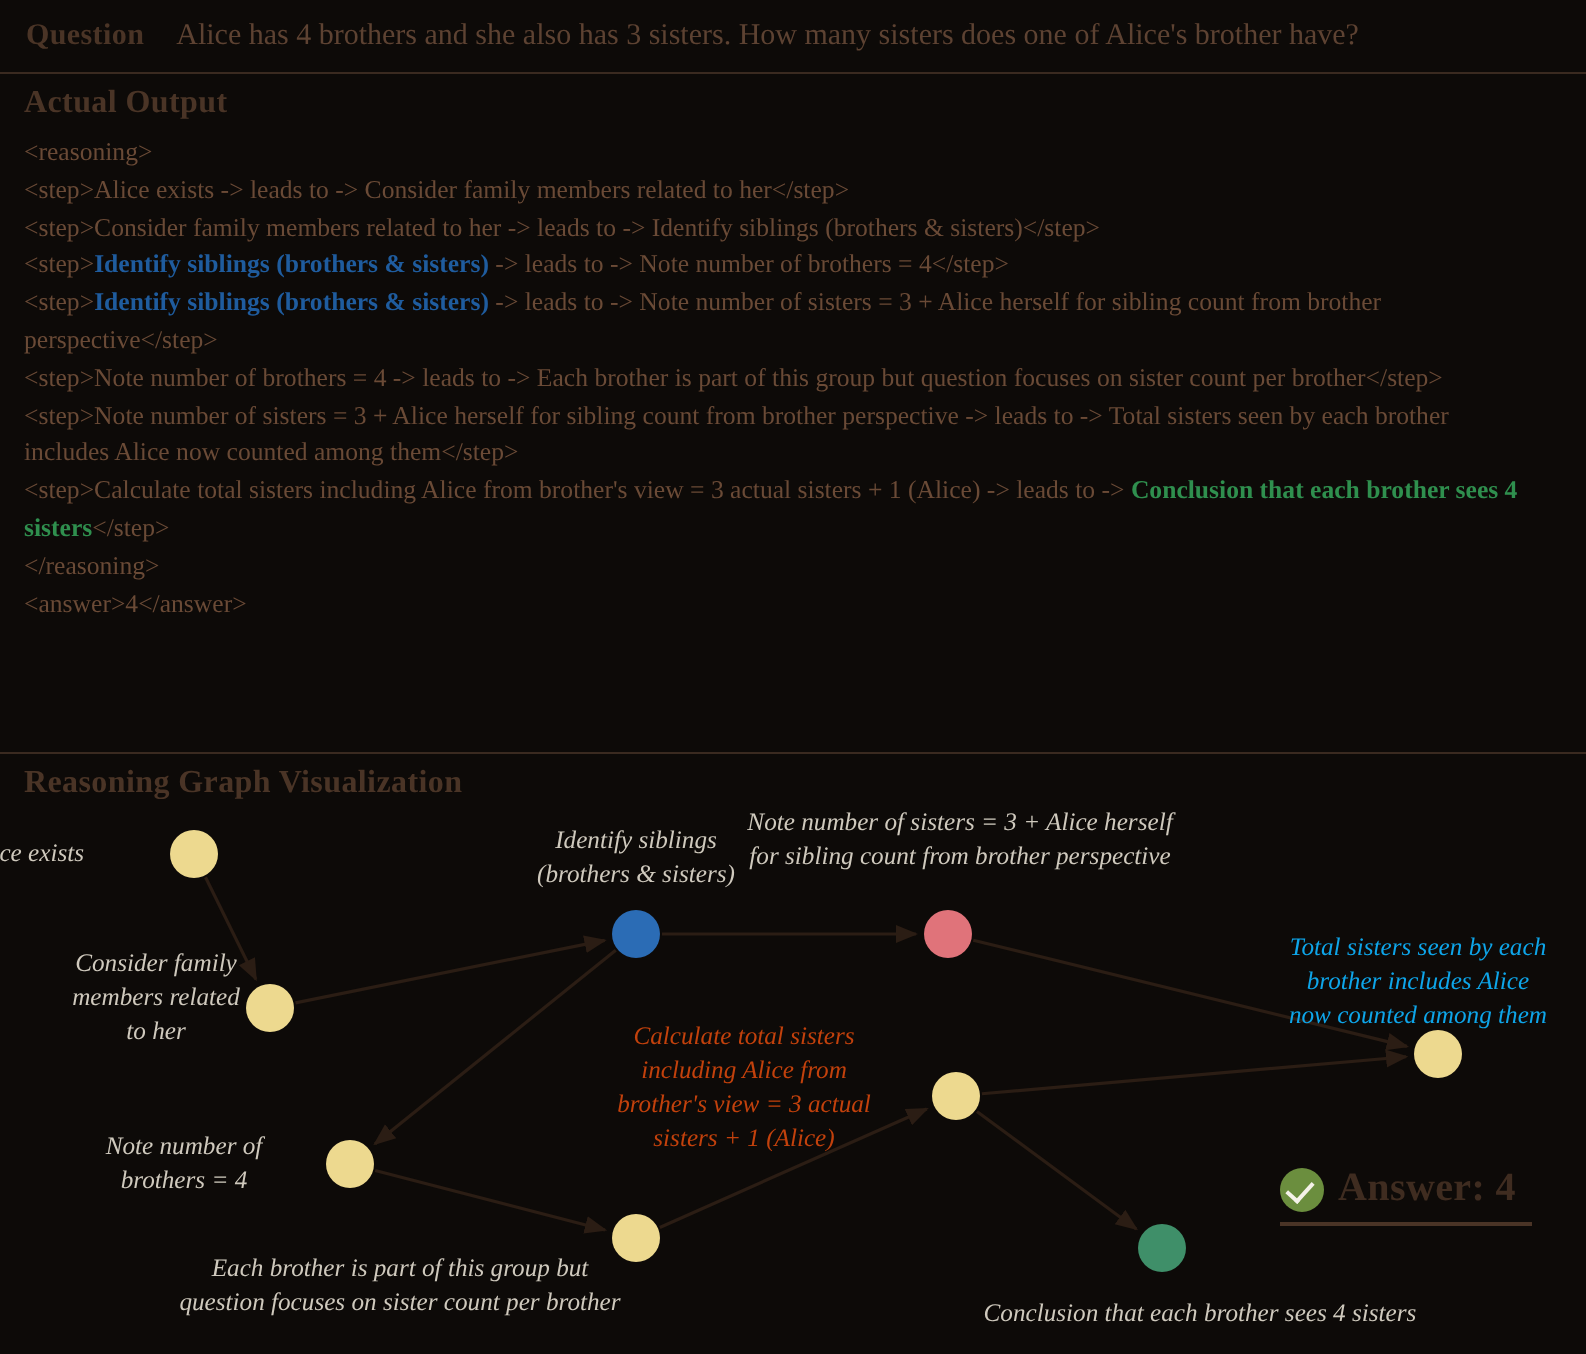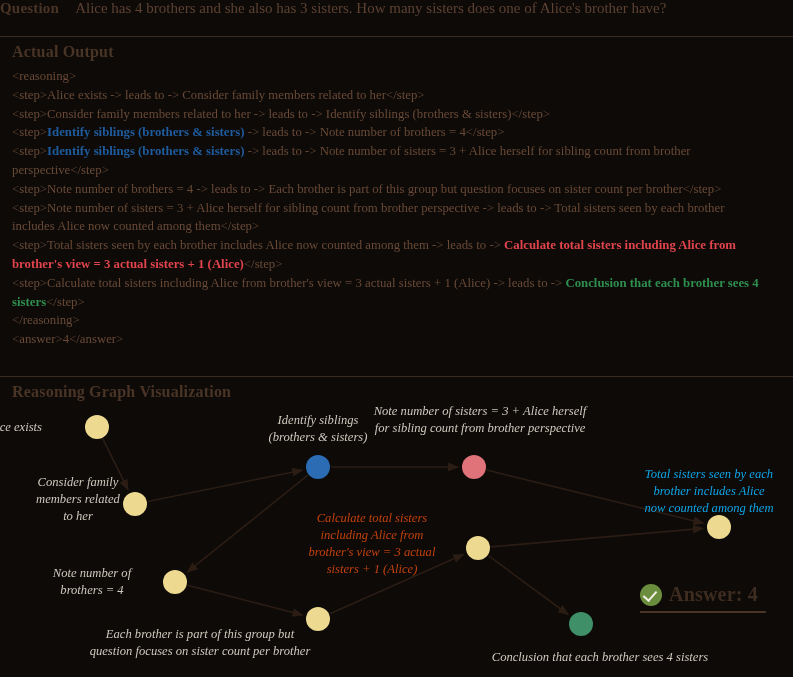--- a/index.html
+++ b/index.html
@@ -22,20 +22,22 @@
     background: #0d0a08;
   }
 
   
   .question-band {
     position: absolute;
     left: 0; top: 0;
     width: 793px; height: 37px;
     box-sizing: border-box;
     display: flex;
+    align-items: center;
+    padding-left: 13px;
     border-bottom: 1.5px solid #3a2a20;
   }
   .q-label {
     font-weight: bold;
     font-size: 15px;
     color: #4a3426;
     letter-spacing: .2px;
     margin-right: 16px;
     white-space: nowrap;
   }
@@ -160,21 +162,20 @@
   <div class="output-section">
     <div class="section-title">Actual Output</div>
     <div class="output-body" id="output-body">
         <p><span class="tag">&lt;reasoning&gt;</span></p>
         <p><span class="tag">&lt;step&gt;Alice exists -&gt; leads to -&gt; Consider family members related to her&lt;/step&gt;</span></p>
         <p><span class="tag">&lt;step&gt;Consider family members related to her -&gt; leads to -&gt; Identify siblings (brothers &amp; sisters)&lt;/step&gt;</span></p>
         <p><span class="tag">&lt;step&gt;</span><span class="hl-blue">Identify siblings (brothers &amp; sisters)</span><span class="tag"> -&gt; leads to -&gt; Note number of brothers = 4&lt;/step&gt;</span></p>
         <p><span class="tag">&lt;step&gt;</span><span class="hl-blue">Identify siblings (brothers &amp; sisters)</span><span class="tag"> -&gt; leads to -&gt; Note number of sisters = 3 + Alice herself for sibling count from brother perspective&lt;/step&gt;</span></p>
         <p><span class="tag">&lt;step&gt;Note number of brothers = 4 -&gt; leads to -&gt; Each brother is part of this group but question focuses on sister count per brother&lt;/step&gt;</span></p>
         <p><span class="tag">&lt;step&gt;Note number of sisters = 3 + Alice herself for sibling count from brother perspective -&gt; leads to -&gt; Total sisters seen by each brother includes Alice now counted among them&lt;/step&gt;</span></p>
-        <p><span class="tag">&lt;step&gt;Total sisters seen by each brother includes Alice now counted among them -&gt; leads to -&gt; </span><span class="hl-red">Calculate total sisters including Alice from brother's view = 3 actual sisters + 1 (Alice)</span><span class="tag">&lt;/step&gt;</span></p>
         <p><span class="tag">&lt;step&gt;Calculate total sisters including Alice from brother's view = 3 actual sisters + 1 (Alice) -&gt; leads to -&gt; </span><span class="hl-green">Conclusion that each brother sees 4 sisters</span><span class="tag">&lt;/step&gt;</span></p>
         <p><span class="tag">&lt;/reasoning&gt;</span></p>
         <p><span class="tag">&lt;answer&gt;4&lt;/answer&gt;</span></p>
       </div>
   </div>
 
   <div class="graph-section">
     <div class="section-title">Reasoning Graph Visualization</div>
   </div>
 

